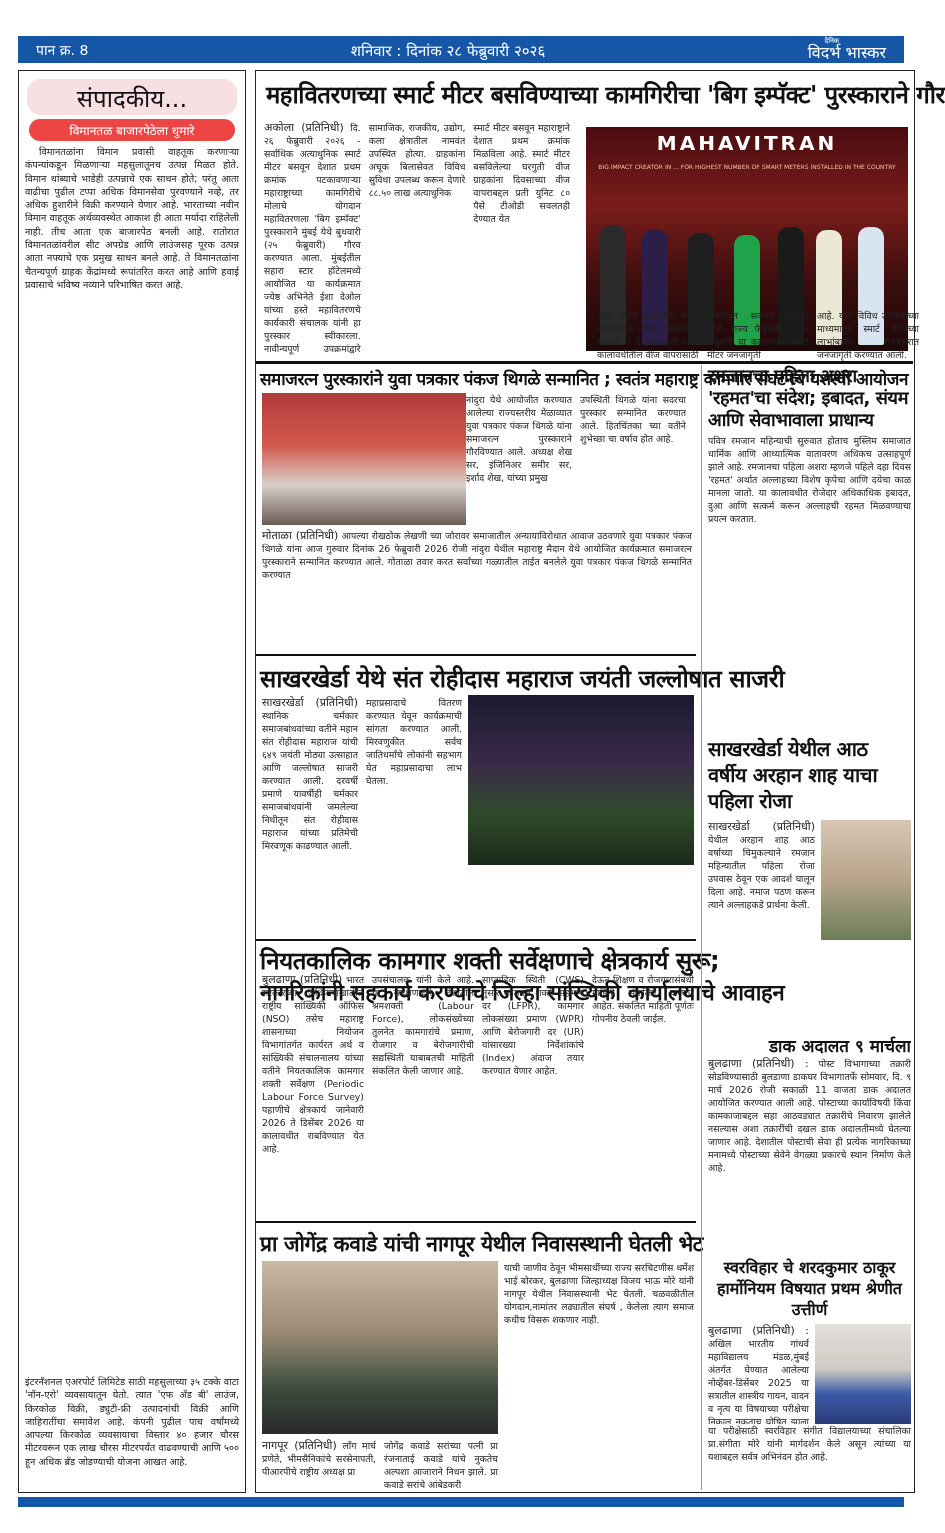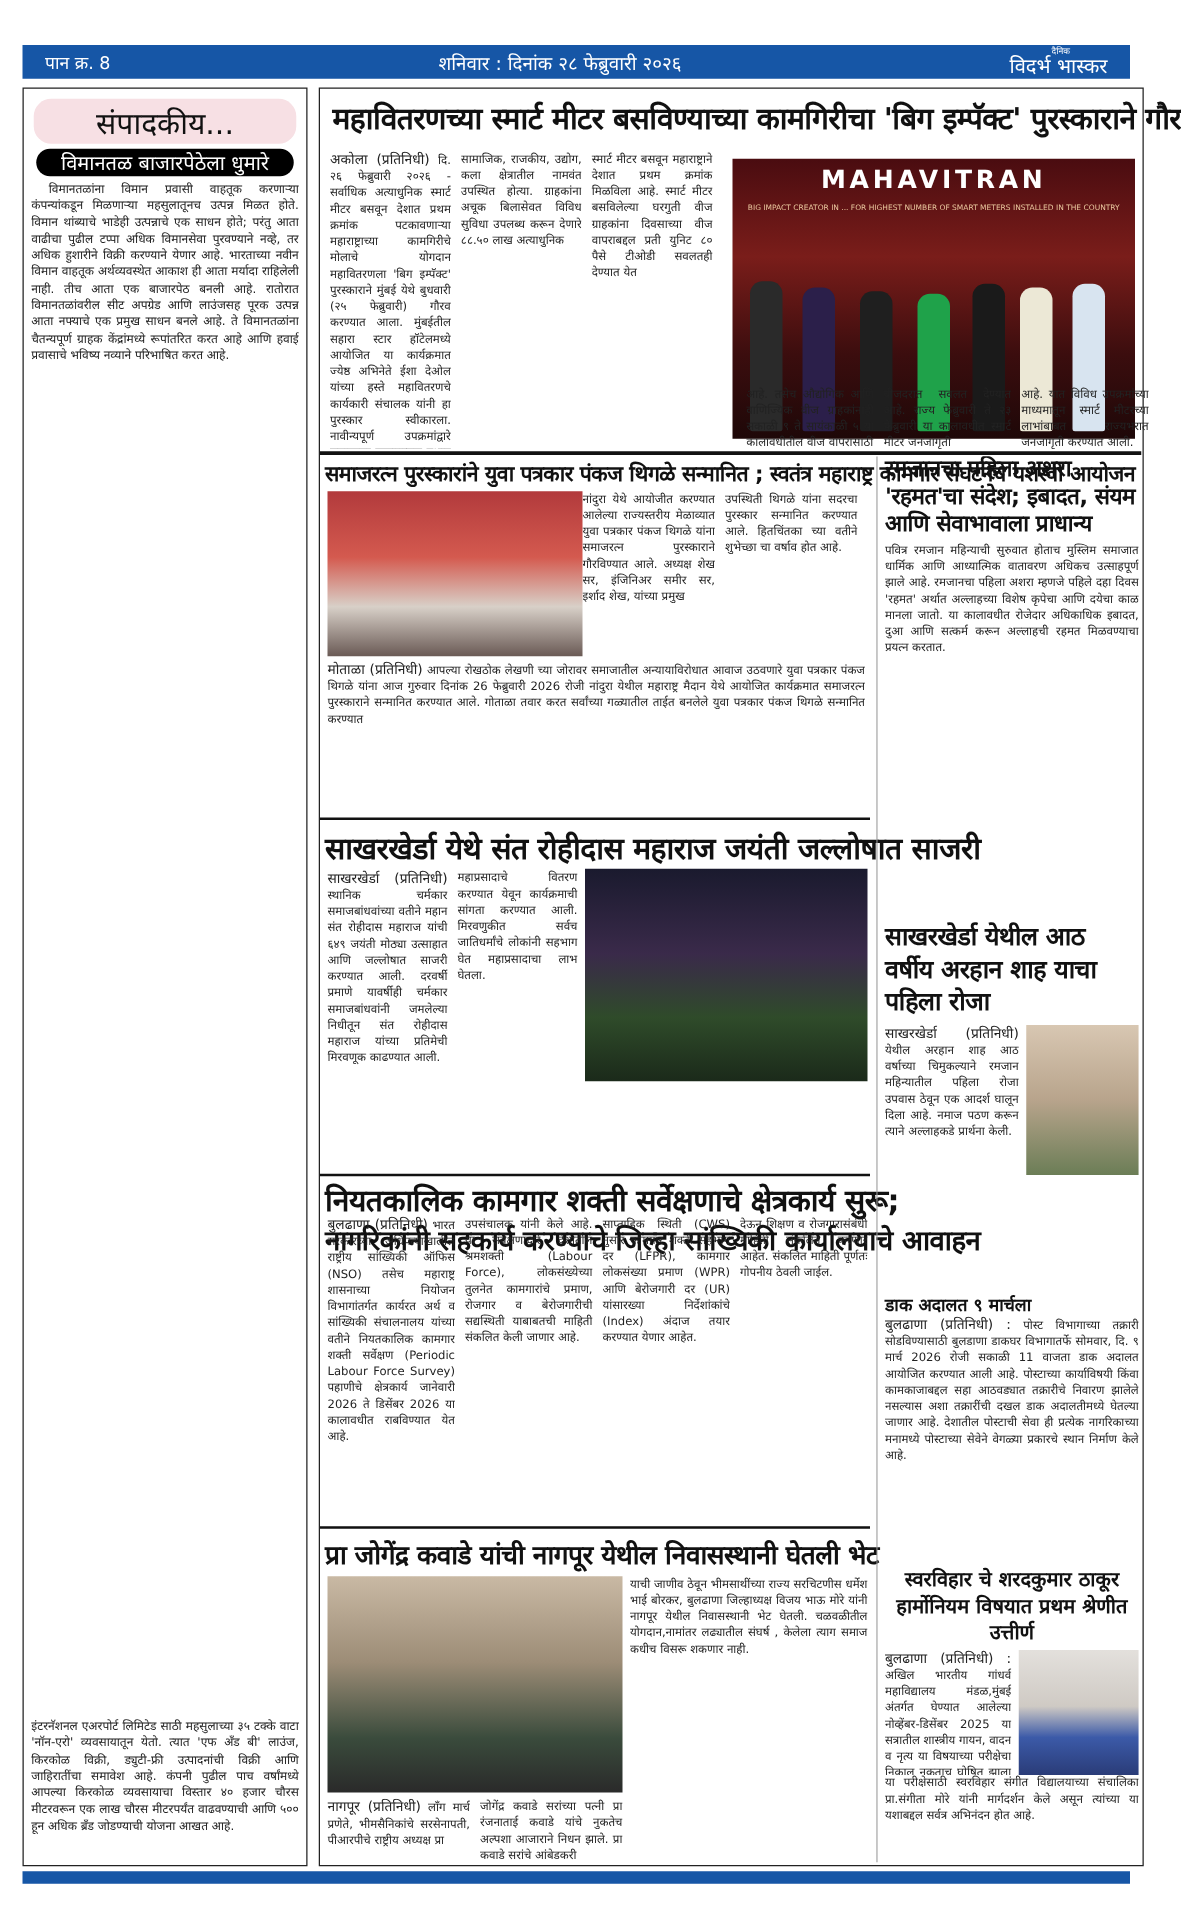--- a/index.html
+++ b/index.html
@@ -1,25 +1,25 @@
 <!DOCTYPE html>
 <html><head>
 <meta charset="utf-8">
 <style>
 *{box-sizing:border-box;margin:0;padding:0}
 body{width:945px;height:1533px;background:#fff;font-family:"DejaVu Sans",sans-serif;color:#111;position:relative;overflow:hidden}
 .topbar{position:absolute;left:18px;top:36px;width:886px;height:27px;background:#1656a6;color:#fff;display:flex;align-items:center;justify-content:space-between;padding:0 18px;font-size:14px}
 .topbar .date{font-size:15px}
-.brand{text-align:right;line-height:1}
+.brand{text-align:center;line-height:1}
 .brand .small{font-size:7px;display:block;margin-right:30px}
 .brand .big{font-size:16px}
 .frame{position:absolute;border:1.5px solid #222}
 .left-col{left:18px;top:70px;width:228px;height:1423px;padding:4px 6px;overflow:hidden}
 .ed-head{background:#f7e0e4;border-radius:14px;height:36px;display:flex;align-items:center;justify-content:center;font-size:24px;font-weight:normal;margin:4px 2px}
-.ed-sub{background:#000000;color:#fff;border-radius:12px;height:22px;display:flex;align-items:center;justify-content:center;font-size:16px;margin:2px 4px 4px}
+.ed-sub{background:#ef4444;color:#fff;border-radius:12px;height:22px;display:flex;align-items:center;justify-content:center;font-size:12px;margin:2px 4px 4px}
 .txt{font-size:9.6px;line-height:13.3px;text-align:justify;color:#222}
 .main{left:255px;top:70px;width:660px;height:1423px}
 .h1{font-size:24px;font-weight:bold;padding:6px 10px;white-space:nowrap;letter-spacing:-0.5px}
 .h2{font-size:17px;font-weight:bold;white-space:nowrap;letter-spacing:-0.4px}
 .h3{font-size:24px;font-weight:bold;white-space:nowrap;letter-spacing:-0.4px}
 .hr{position:absolute;left:0;height:3px;background:#111}
 .abs{position:absolute}
 .cols{display:flex;gap:8px}
 .col{flex:1;font-size:9.3px;line-height:13px;text-align:justify;color:#222;overflow:hidden}
 .dl{font-weight:normal;font-size:11px}
@@ -147,21 +147,21 @@
   <div class="right-col" style="left:445px;top:294px;width:210px;height:1125px">
     <div style="border-left:1px solid #999;padding-left:6px;height:100%">
       <div class="h2" style="white-space:normal;font-size:18px;line-height:22px">रमजानचा पहिला अशरा 'रहमत'चा संदेश; इबादत, संयम आणि सेवाभावाला प्राधान्य</div>
       <p class="txt" style="font-size:9.3px;line-height:13px;height:300px;overflow:hidden;margin-top:3px">पवित्र रमजान महिन्याची सुरुवात होताच मुस्लिम समाजात धार्मिक आणि आध्यात्मिक वातावरण अधिकच उत्साहपूर्ण झाले आहे. रमजानचा पहिला अशरा म्हणजे पहिले दहा दिवस 'रहमत' अर्थात अल्लाहच्या विशेष कृपेचा आणि दयेचा काळ मानला जातो. या कालावधीत रोजेदार अधिकाधिक इबादत, दुआ आणि सत्कर्म करून अल्लाहची रहमत मिळवण्याचा प्रयत्न करतात.</p>
       <div class="h2" style="white-space:normal;font-size:20px;line-height:26px;margin-top:2px">साखरखेर्डा येथील आठ वर्षीय अरहान शाह याचा पहिला रोजा</div>
       <div style="display:flex;gap:6px;margin-top:6px">
         <p class="txt" style="flex:1;font-size:9.3px;line-height:13px;height:120px;overflow:hidden"><span class="dl">साखरखेर्डा (प्रतिनिधी)</span> <span>येथील अरहान शाह आठ वर्षाच्या चिमुकल्याने रमजान महिन्यातील पहिला रोजा उपवास ठेवून एक आदर्श घालून दिला आहे. नमाज पठण करून त्याने अल्लाहकडे प्रार्थना केली.</span></p>
         <div class="photo ph-kid" style="position:relative;width:90px;height:120px"></div>
       </div>
       <div style="height:80px"></div>
-      <div style="font-size:14px;font-weight:bold;text-align:left;margin-top:14px">डाक अदालत ९ मार्चला</div>
+      <div style="font-size:17px;font-weight:bold;text-align:right;margin-top:14px">डाक अदालत ९ मार्चला</div>
       <p class="txt" style="font-size:9.3px;line-height:13px;height:190px;overflow:hidden"><span class="dl">बुलढाणा (प्रतिनिधी) :</span> <span>पोस्ट विभागाच्या तक्रारी सोडविण्यासाठी बुलडाणा डाकघर विभागातर्फे सोमवार, दि. ९ मार्च 2026 रोजी सकाळी 11 वाजता डाक अदालत आयोजित करण्यात आली आहे. पोस्टाच्या कार्याविषयी किंवा कामकाजाबद्दल सहा आठवड्यात तक्रारीचे निवारण झालेले नसल्यास अशा तक्रारींची दखल डाक अदालतीमध्ये घेतल्या जाणार आहे. देशातील पोस्टाची सेवा ही प्रत्येक नागरिकाच्या मनामध्ये पोस्टाच्या सेवेने वेगळ्या प्रकारचे स्थान निर्माण केले आहे.</span></p>
       <div style="font-size:16px;font-weight:bold;text-align:center;line-height:21px;margin-top:10px">स्वरविहार चे शरदकुमार ठाकूर हार्मोनियम विषयात प्रथम श्रेणीत उत्तीर्ण</div>
       <div style="display:flex;gap:6px;margin-top:4px">
         <p class="txt" style="flex:1;font-size:9.3px;line-height:13px;height:100px;overflow:hidden"><span class="dl">बुलढाणा (प्रतिनिधी) :</span> <span>अखिल भारतीय गांधर्व महाविद्यालय मंडळ,मुंबई अंतर्गत घेण्यात आलेल्या नोव्हेंबर-डिसेंबर 2025 या सत्रातील शास्त्रीय गायन, वादन व नृत्य या विषयाच्या परीक्षेचा निकाल नुकताच घोषित झाला असून यामध्ये स्वरविहार संगीत विद्यालयाचे शरदकुमार ठाकूर हार्मोनियम विषयात प्रथम श्रेणीमध्ये उत्तीर्ण झाले आहेत.</span></p>
         <div class="photo ph-man" style="position:relative;width:96px;height:100px"></div>
       </div>
       <p class="txt" style="font-size:9.3px;line-height:13px;height:80px;overflow:hidden">या परीक्षेसाठी स्वरविहार संगीत विद्यालयाच्या संचालिका प्रा.संगीता मोरे यांनी मार्गदर्शन केले असून त्यांच्या या यशाबद्दल सर्वत्र अभिनंदन होत आहे.</p>
     </div>
   </div>
 

